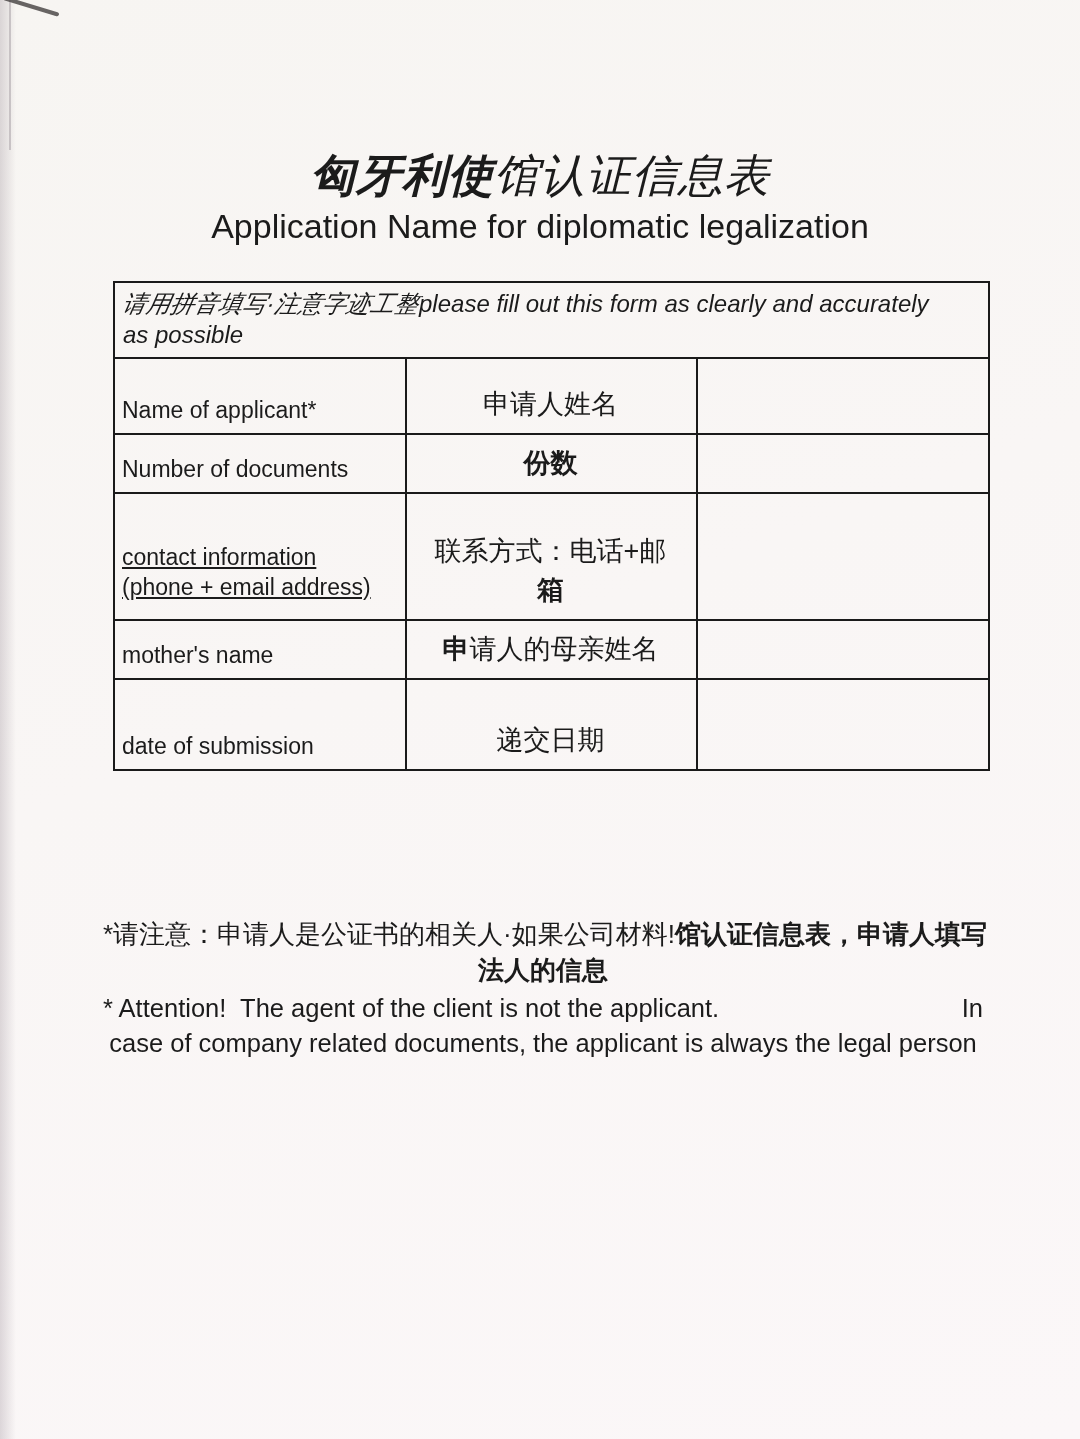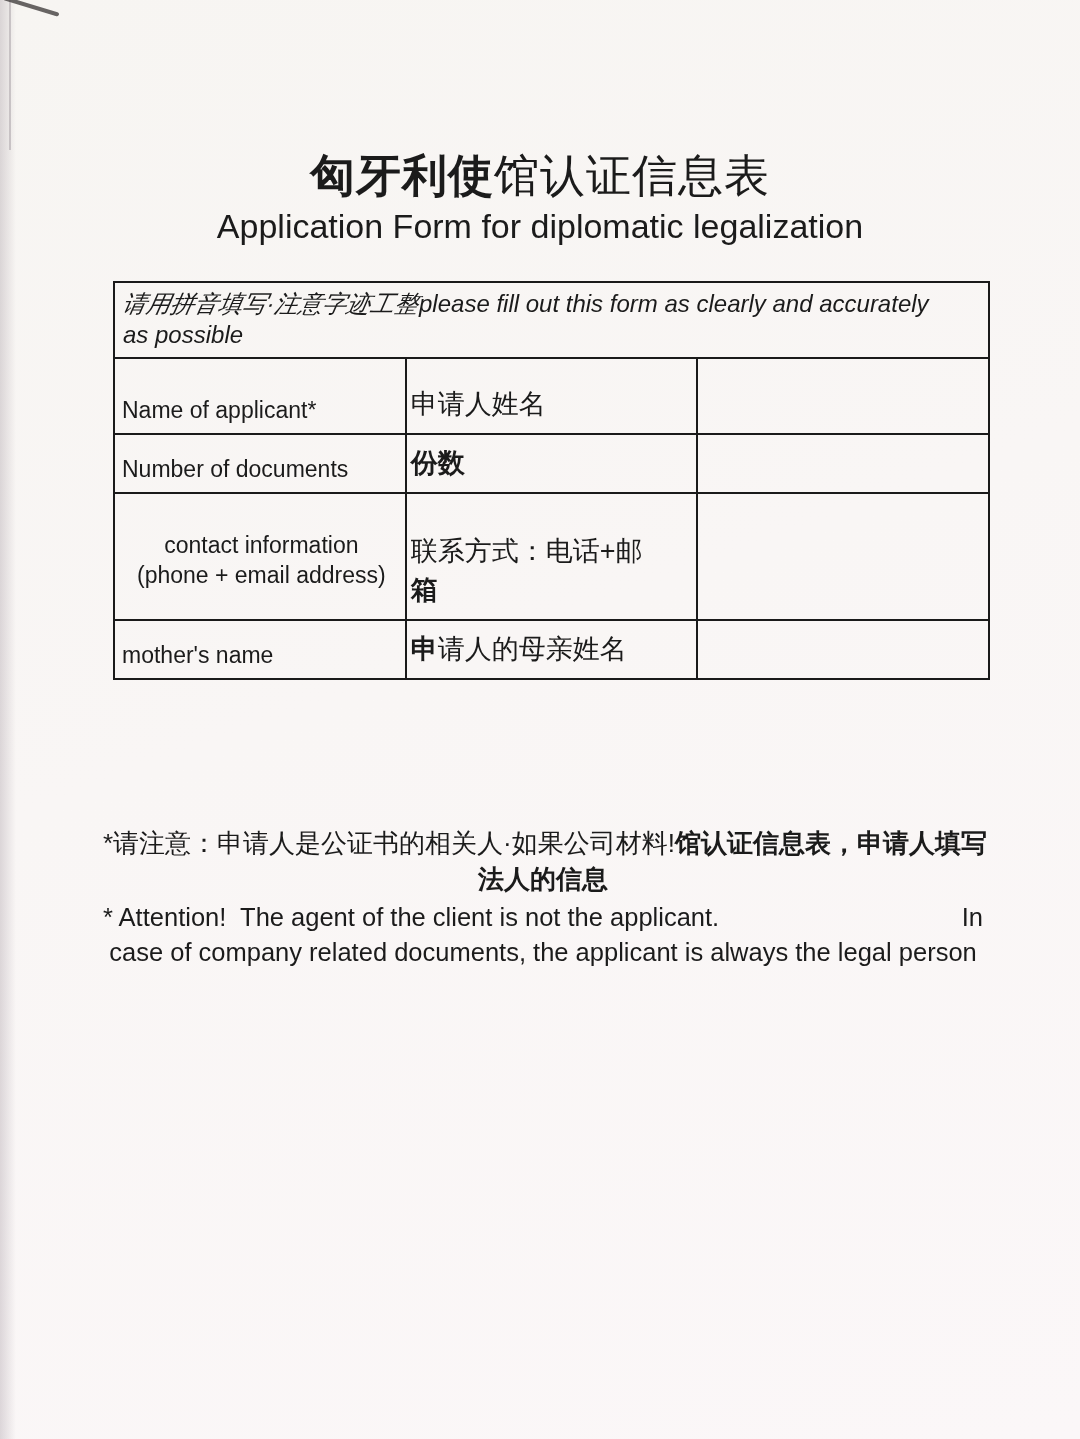--- a/index.html
+++ b/index.html
@@ -32,20 +32,21 @@
     background: rgba(90,80,90,0.25);
   }
 
   .title-zh {
     margin-top: 150px;
     text-align: center;
     font-size: 45px;
     font-weight: 400;
     letter-spacing: 1px;
     line-height: 1.15;
+    font-style: italic;
   }
   .title-zh .b { font-weight: 700; }
 
   .title-en {
     text-align: center;
     font-size: 34px;
     font-weight: 400;
     line-height: 1.1;
     margin-top: 6px;
   }
@@ -81,24 +82,24 @@
   tr.r2 td { height: 59px; }
   tr.r3 td { height: 127px; }
   tr.r4 td { height: 59px; border-radius: 28px; }
   tr.r5 td { height: 91px; }
 
   td.en {
     font-size: 23px;
     padding: 0 4px 7px 7px;
     line-height: 1.3;
   }
-  td.en.center { text-align: center; padding-bottom: 28px; }
+  td.en.center { padding-bottom: 16px; text-decoration: underline; }
   td.zh {
     font-size: 27px;
-    text-align: left;
+    text-align: center;
     padding: 0 6px 8px 4px;
     line-height: 1.45;
   }
   .bold { font-weight: 700; }
 
   .notes {
     width: 880px;
     margin: 148px auto 0 103px;
     font-size: 26px;
     line-height: 1.22;
@@ -114,21 +115,21 @@
 </style>
 </head>
 <body>
 
 <div class="sheet">
   <div class="edge-shade"></div>
   <div class="crease"></div>
   <div class="corner-slash"></div>
 
   <h1 class="title-zh"><span class="b">匈牙利使</span><span>馆认证信息表</span></h1>
-  <h2 class="title-en">Application Form for diplomatic legalization</h2>
+  <h2 class="title-en">Application Name for diplomatic legalization</h2>
 
   <table class="form">
     <tbody>
         <tr>
       <td class="instr" colspan="3">
         <div class="instr-inner"><span class="zh-oblique">请用拼音填写·注意字迹工整</span><span>please fill out this form as clearly and accurately as possible</span></div>
       </td>
     </tr>
     <tr class="r1">
       <td class="en c-en">Name of applicant*</td>
@@ -149,20 +150,25 @@
         <div>联系方式：电话+邮</div>
         <div class="bold">箱</div>
       </td>
       <td class="c-val"></td>
     </tr>
     <tr class="r4">
       <td class="en c-en">mother's name</td>
       <td class="zh c-zh"><span class="bold">申</span><span>请人的母亲姓名</span></td>
       <td class="c-val"></td>
     </tr>
+    <tr class="r5">
+      <td class="en c-en">date of submission</td>
+      <td class="zh c-zh">递交日期</td>
+      <td class="c-val"></td>
+    </tr>
   </tbody>
     </table>
 
   <div class="notes">
     <div class="note-line-zh1"><span>*请注意：申请人是公证书的相关人·如果公司材料!</span><span class="bold">馆认证信息表，申请人填写</span></div>
     <div class="note-line-zh2">法人的信息</div>
     <div class="note-line-en1">
       <span>* Attention!  The agent of the client is not the applicant.</span>
       <span>In</span>
     </div>

